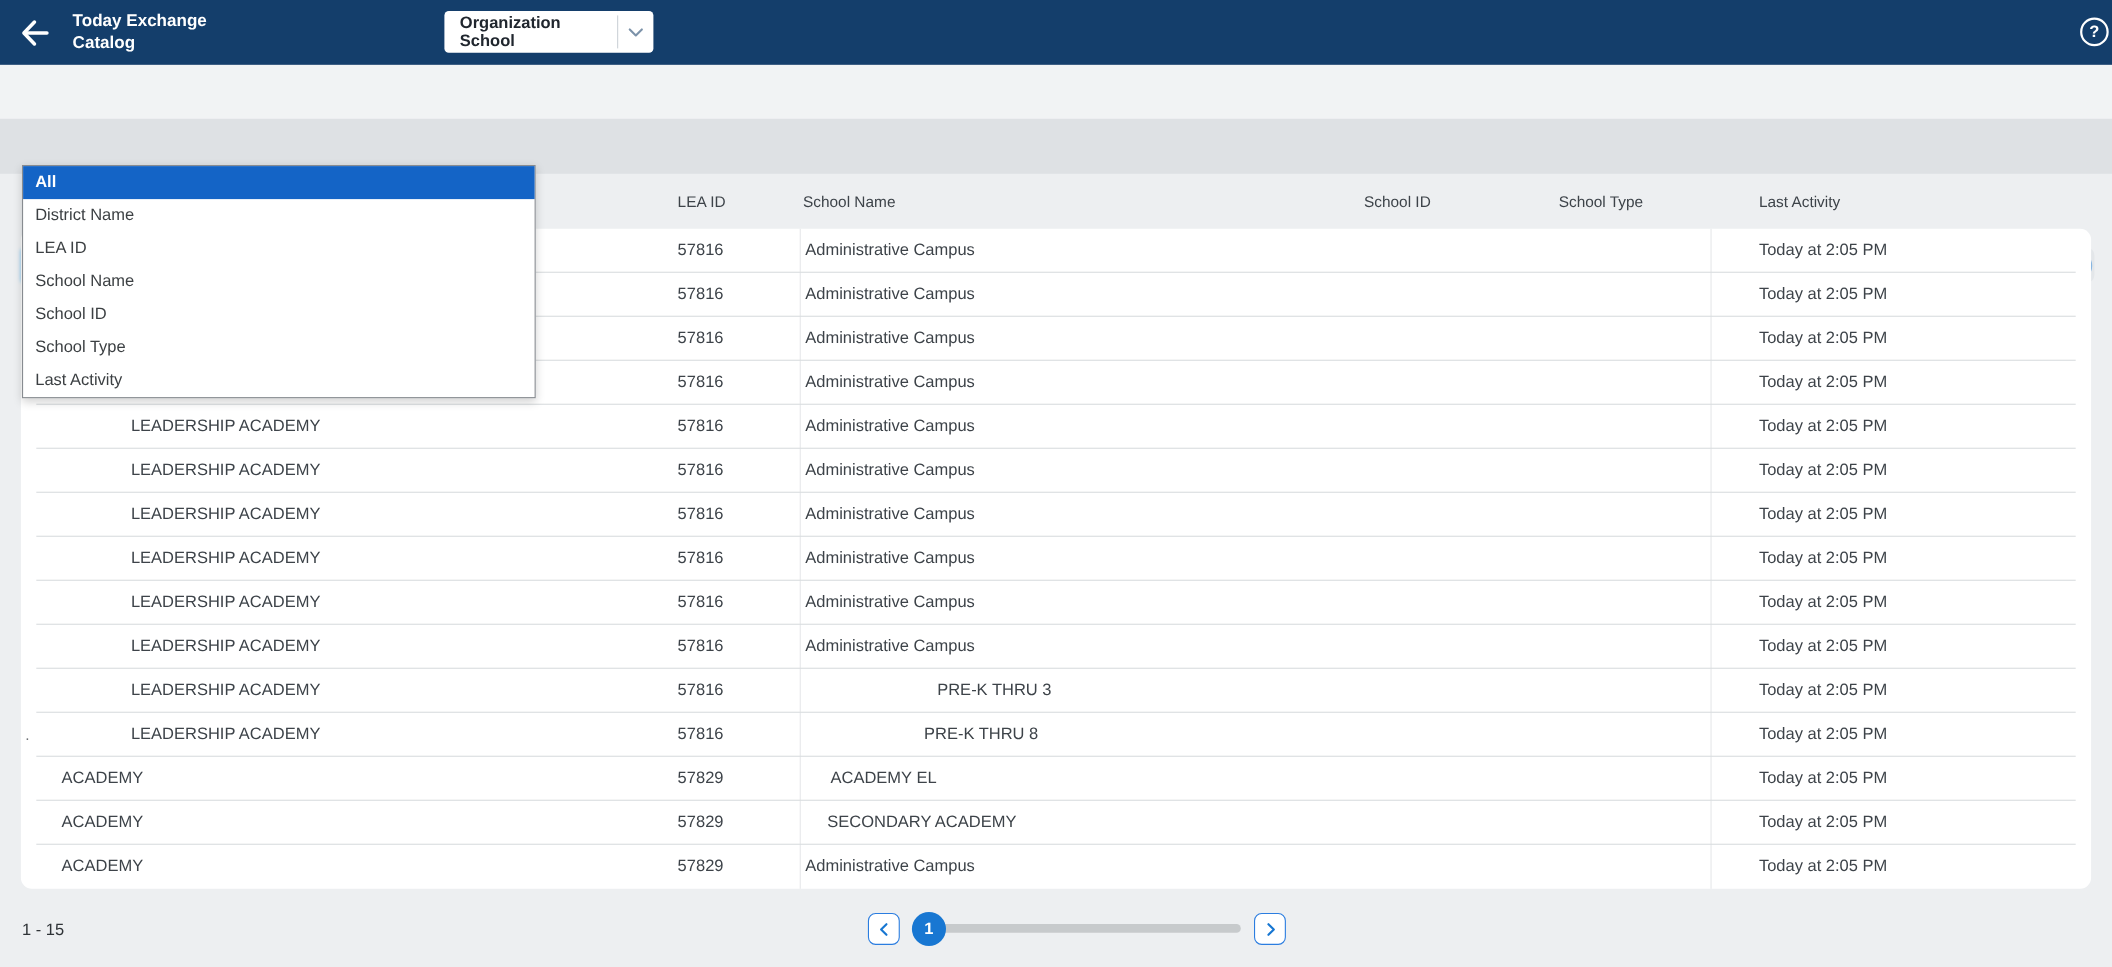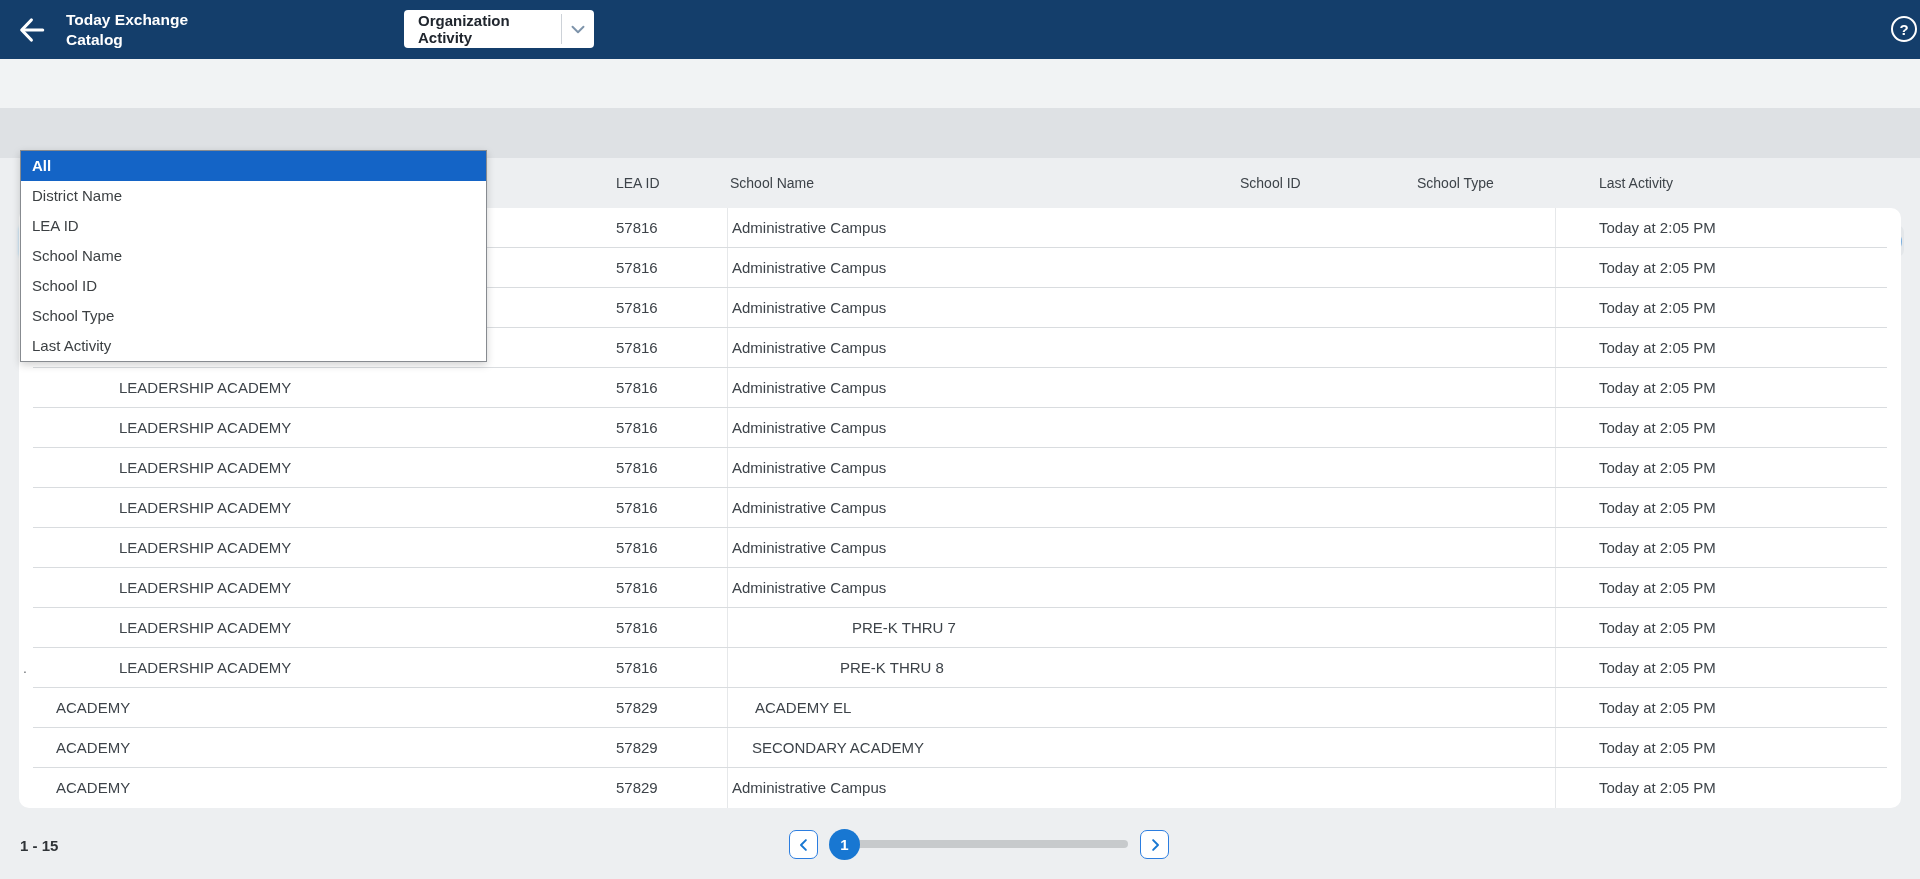--- a/index.html
+++ b/index.html
@@ -50,21 +50,21 @@
 
   .card { position:absolute; left:19px; top:208px; width:1882px; height:600px; background:#fff; border-radius:10px;text-align:center; }
   .vline { position:absolute; top:0; bottom:0; width:1px; background:#e6e8ea; }
   .vline.v1 { left:708px; } .vline.v2 { left:1536px; }
   .trow { position:relative; height:40px; cursor:pointer; }
   .trow:not(:last-child)::after { content:""; position:absolute; left:14px; right:14px; bottom:0; height:1px; background:#d9dcdf; }
   .trow span { position:absolute; top:0; line-height:40px; font-size:15px; color:#3d4349; white-space:nowrap; }
   .trow .prefix { left:4px; color:#6b6f73; font-size:14px; }
 
   
-  .range-label { position:absolute; left:20px; top:837px; font-size:15px; color:#2f3337;font-weight:bold; }
+  .range-label { position:absolute; left:20px; top:837px; font-size:15px; color:#2f3337; }
   .page-btn { position:absolute; width:29px; height:29px; background:#fff; border:1.5px solid #2b7de0; border-radius:7px; display:flex; align-items:center; justify-content:center; cursor:pointer; }
   .page-btn.prev { left:789px; top:830px; }
   .page-btn.next { left:1140px; top:830px; }
   .slider-track { position:absolute; left:852px; top:840px; width:276px; height:8px; border-radius:4px; background:#c7cacc; cursor:pointer; }
   .page-bubble { position:absolute; left:829px; top:829px; width:31px; height:31px; border-radius:50%; background:#1877d2; color:#fff; font-size:15px; font-weight:bold; display:flex; align-items:center; justify-content:center; z-index:5; cursor:pointer; }
 </style>
 </head>
 <body>
 
 <div class="stage">
@@ -76,21 +76,21 @@
           <line x1="20" y1="12" x2="5" y2="12"></line>
             <polyline points="11.5 4.5 4.3 12 11.5 19.5"></polyline>
         </g>
       </svg>
     </div>
     <div class="title">
       <div>Today Exchange</div>
       <div>Catalog</div>
     </div>
     <div class="org-select">
-      <span class="lbl">Organization Activity</span>
+      <span class="lbl">Organization School</span>
       <span class="divider"></span>
       <span class="chev">
         <svg width="22" height="22" viewBox="0 0 24 24">
             <polyline points="6 9.5 12 15.5 18 9.5" fill="none" stroke="#7d93aa" stroke-width="2.1" stroke-linecap="round" stroke-linejoin="round"></polyline>
           </svg>
       </span>
     </div>
     <div class="help">
         <span>?</span>
       </div>
@@ -197,21 +197,21 @@
         </div>
         <div class="trow">
           <span style="left: 100px;">LEADERSHIP ACADEMY</span>
           <span style="left: 597px;">57816</span>
           <span style="left: 713px;">Administrative Campus</span>
           <span style="left: 1580px;">Today at 2:05 PM</span>
         </div>
         <div class="trow">
           <span style="left: 100px;">LEADERSHIP ACADEMY</span>
           <span style="left: 597px;">57816</span>
-          <span style="left: 833px;">PRE-K THRU 7</span>
+          <span style="left: 833px;">PRE-K THRU 3</span>
           <span style="left: 1580px;">Today at 2:05 PM</span>
         </div>
         <div class="trow">
           <span class="prefix">.</span>
           <span style="left: 100px;">LEADERSHIP ACADEMY</span>
           <span style="left: 597px;">57816</span>
           <span style="left: 821px;">PRE-K THRU 8</span>
           <span style="left: 1580px;">Today at 2:05 PM</span>
         </div>
         <div class="trow">

